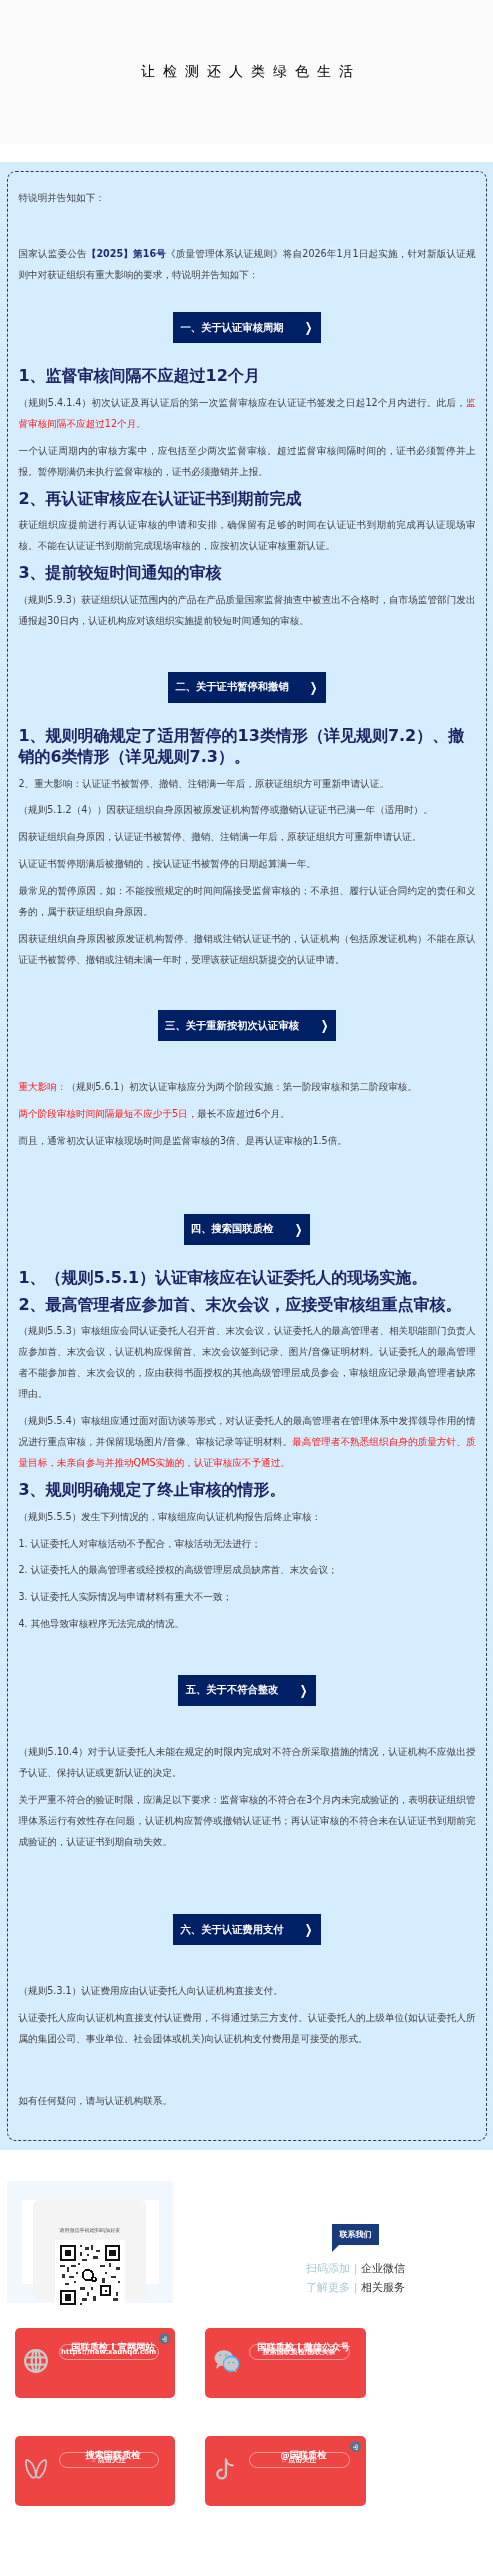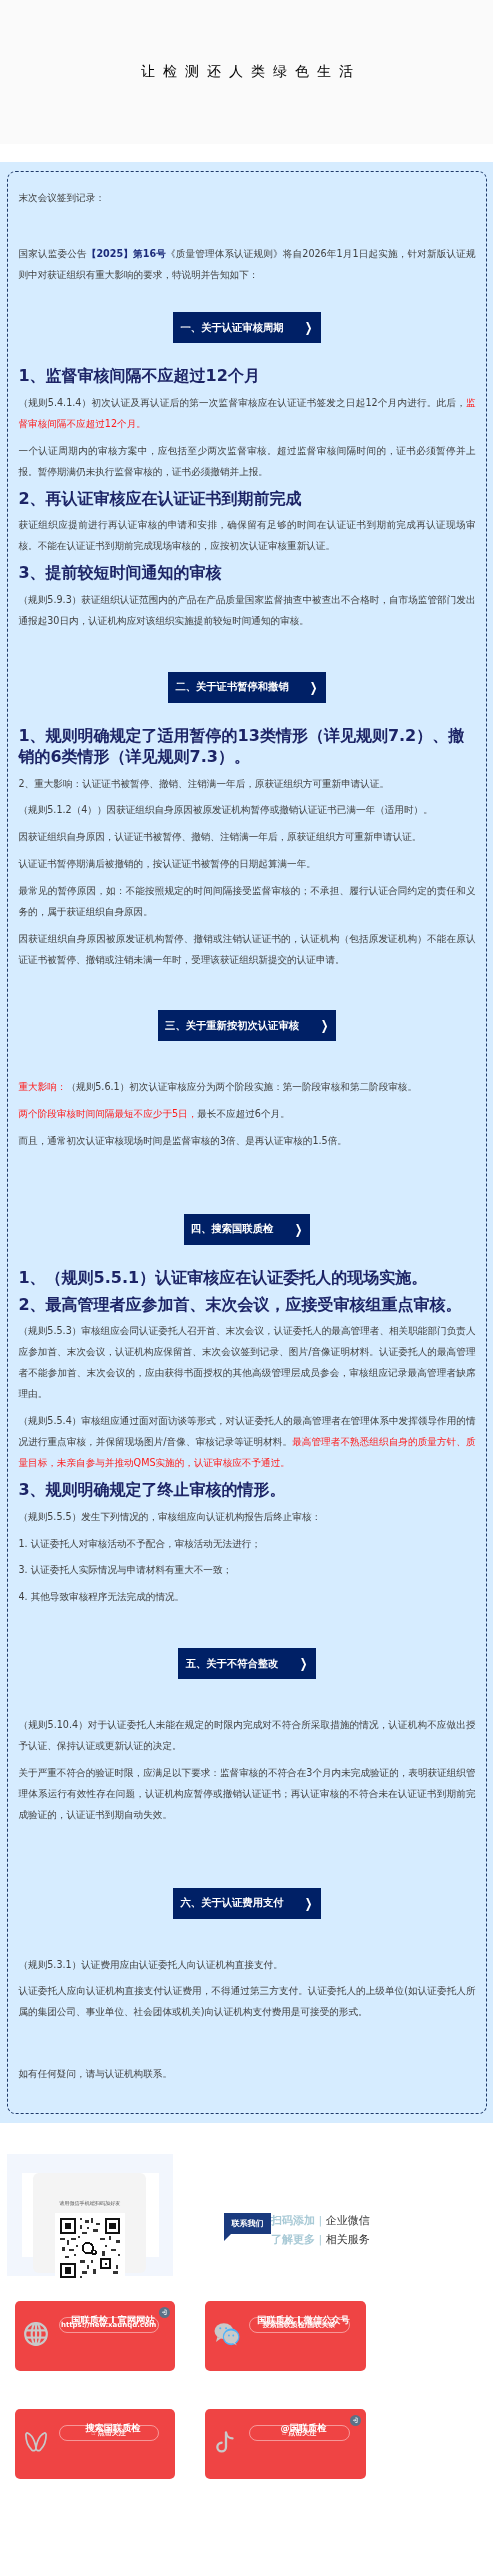--- a/index.html
+++ b/index.html
@@ -30,26 +30,26 @@
 
   .footer { padding: 31px 7.3px 0 7.3px; }
   .contact-row { display: flex; align-items: flex-start; }
   .qr-card { width: 166px; height: 122px; background: #f2f6fd; position: relative; }
   .qr-white { position: absolute; left: 14.5px; top: 19.6px; width: 137px; height: 84px; background: #fff; }
   .qr-inner { position: absolute; left: 26px; top: 19.6px; width: 113px; height: 100px; background: #f4f4f4; border-radius: 5.8px; }
   .qr-caption { position: absolute; left: 0; right: 0; top: 27px; text-align: center; font-size: 5.1px; color: #555; }
   .qr-code { position: absolute; left: 22px; top: 40px; width: 70px; height: 70px; background: #fff; padding: 2.9px; }
   .qr-code svg { width: 100%; height: 100%; }
 
-  .contact-info { flex: 1; display: flex; flex-direction: row; align-items: center; padding-top: 43px; padding-left: 51px; }
+  .contact-info { flex: 1; display: flex; flex-direction: column; align-items: center; padding-top: 43px; padding-left: 51px; justify-content: flex-end; }
   .contact-tag { position: relative; background: #1a3a7e; color: #fff; font-weight: bold; font-size: 8px; padding: 5.1px 7.3px; }
   .contact-tag::after { content: ""; position: absolute; left: 0; bottom: -7.3px; border-left: 0 solid transparent; border-right: 7.3px solid transparent; border-top: 7.3px solid #1a3a7e; }
   .contact-lines { margin-top: 14.5px; }
   .contact-line { font-size: 11px; line-height: 19px; white-space: nowrap; }
-  .contact-line .k { color: #a9cad6; font-weight: bold; }
+  .contact-line .k { color: #a9cad6; font-weight: normal; }
   .contact-line .sep { color: #a9cad6; margin: 0 3.6px; }
   .contact-line .v { color: #333; }
 
   .cards { display: grid; grid-template-columns: 160px 161px; column-gap: 30px; row-gap: 38px; padding: 25px 0 0 7.3px; }
   .card { background: #ef4444; border-radius: 5.1px; height: 70px; position: relative; cursor: pointer; }
   .card .icon { position: absolute; left: 8.7px; top: 20.4px; width: 26px; height: 26px; }
   .card .title { position: absolute; left: 44px; right: 7.3px; top: 13px; text-align: center; color: #fff; font-weight: bold; font-size: 9.2px; }
   .card .pill { position: absolute; left: 44px; right: 16px; top: 16px; height: 16px; border: 0.7px solid rgba(255,255,255,0.45); border-radius: 8px; color: #fff; font-weight: bold; font-size: 7px; display: flex; align-items: center; justify-content: center; }
   .card .enter { position: absolute; right: 4.4px; top: 5.8px; width: 11px; height: 11px; border-radius: 50%; background: #5b7287; display: flex; align-items: center; justify-content: center; }
   .bottom-space { height: 108px; }
@@ -58,21 +58,21 @@
 <body>
 
 <div class="top-band">
   <h1 class="top-title">让检测还人类绿色生活</h1>
 </div>
 <div class="gap"></div>
 
 <div class="panel">
   <div class="panel-inner">
 
-    <p class="line first">末次会议签到记录：</p>
+    <p class="line first">特说明并告知如下：</p>
     <div class="spacer-l"></div>
     <p class="line"><span>国家认监委公告</span><span class="hl-navy">【2025】第16号</span><span>《质量管理体系认证规则》将自2026年1月1日起实施，针对新版认证规则中对获证组织有重大影响的要求，特说明并告知如下：</span></p>
     <div class="spacer-m"></div>
 
     <div class="btn-wrap">
         <button class="section-btn">
           <span>一、关于认证审核周期</span>
           <span class="chev">❯</span>
         </button>
       </div>
@@ -122,20 +122,21 @@
         </button>
       </div>
     <div class="spacer-m"></div>
     <h3 class="sub">1、（规则5.5.1）认证审核应在认证委托人的现场实施。</h3>
     <h3 class="sub">2、最高管理者应参加首、末次会议，应接受审核组重点审核。</h3>
     <p class="line">（规则5.5.3）审核组应会同认证委托人召开首、末次会议，认证委托人的最高管理者、相关职能部门负责人应参加首、末次会议，认证机构应保留首、末次会议签到记录、图片/音像证明材料。认证委托人的最高管理者不能参加首、末次会议的，应由获得书面授权的其他高级管理层成员参会，审核组应记录最高管理者缺席理由。</p>
     <p class="line"><span>（规则5.5.4）审核组应通过面对面访谈等形式，对认证委托人的最高管理者在管理体系中发挥领导作用的情况进行重点审核，并保留现场图片/音像、审核记录等证明材料。</span><span class="red">最高管理者不熟悉组织自身的质量方针、质量目标，未亲自参与并推动QMS实施的，认证审核应不予通过。</span></p>
     <h3 class="sub">3、规则明确规定了终止审核的情形。</h3>
     <p class="line">（规则5.5.5）发生下列情况的，审核组应向认证机构报告后终止审核：</p>
     <p class="line">1. 认证委托人对审核活动不予配合，审核活动无法进行；</p>
+    <p class="line">2. 认证委托人的最高管理者或经授权的高级管理层成员缺席首、末次会议；</p>
     <p class="line">3. 认证委托人实际情况与申请材料有重大不一致；</p>
     <p class="line">4. 其他导致审核程序无法完成的情况。</p>
     <div class="spacer-l"></div>
 
     <div class="btn-wrap">
         <button class="section-btn">
           <span>五、关于不符合整改</span>
           <span class="chev">❯</span>
         </button>
       </div>

